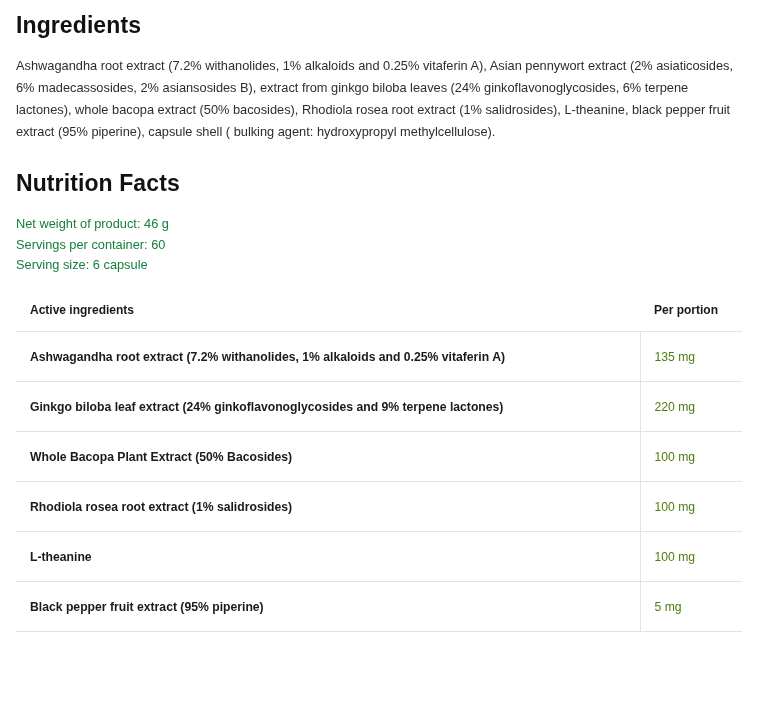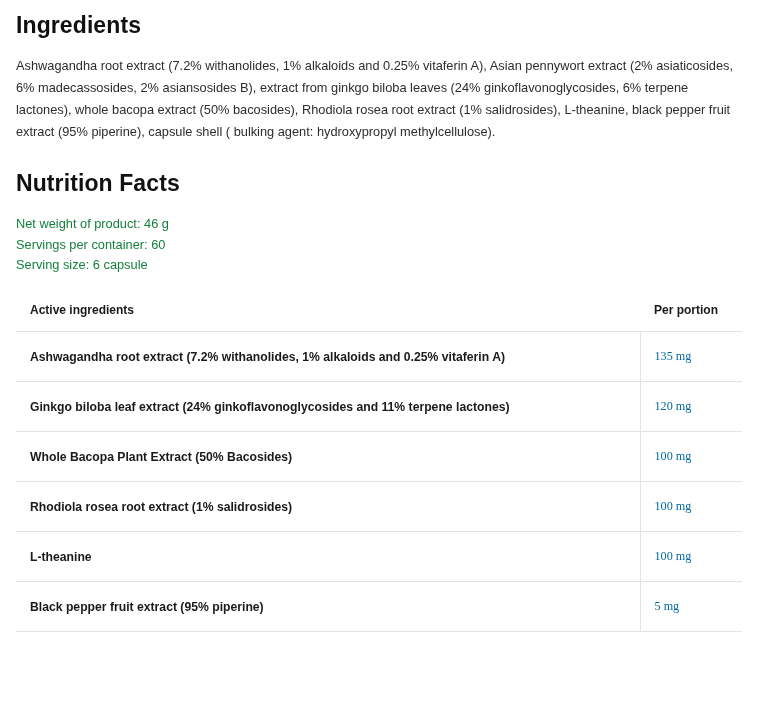--- a/index.html
+++ b/index.html
@@ -70,22 +70,21 @@
     border-top: 1px solid #e3e3e3;
     vertical-align: middle;
     height: 50px;
   }
   table.nutrition-table td.name {
     font-weight: bold;
     border-right: 1px solid #e3e3e3;
   }
   table.nutrition-table td.value {
     font-weight: normal;
-    color: #0369a1;
-    font-family: Liberation Serif, serif;
+    color: #4d7c0f;
   }
   table.nutrition-table tbody tr:last-child td {
     border-bottom: 1px solid #e3e3e3;
   }
 </style>
 </head>
 <body>
 
 <div class="page">
 
@@ -112,22 +111,22 @@
         <th>Active ingredients</th>
         <th>Per portion</th>
       </tr>
     </thead>
     <tbody>
       <tr>
         <td class="name">Ashwagandha root extract (7.2% withanolides, 1% alkaloids and 0.25% vitaferin A)</td>
         <td class="value">135 mg</td>
       </tr>
       <tr>
-        <td class="name">Ginkgo biloba leaf extract (24% ginkoflavonoglycosides and 11% terpene lactones)</td>
-        <td class="value">120 mg</td>
+        <td class="name">Ginkgo biloba leaf extract (24% ginkoflavonoglycosides and 9% terpene lactones)</td>
+        <td class="value">220 mg</td>
       </tr>
       <tr>
         <td class="name">Whole Bacopa Plant Extract (50% Bacosides)</td>
         <td class="value">100 mg</td>
       </tr>
       <tr>
         <td class="name">Rhodiola rosea root extract (1% salidrosides)</td>
         <td class="value">100 mg</td>
       </tr>
       <tr>

